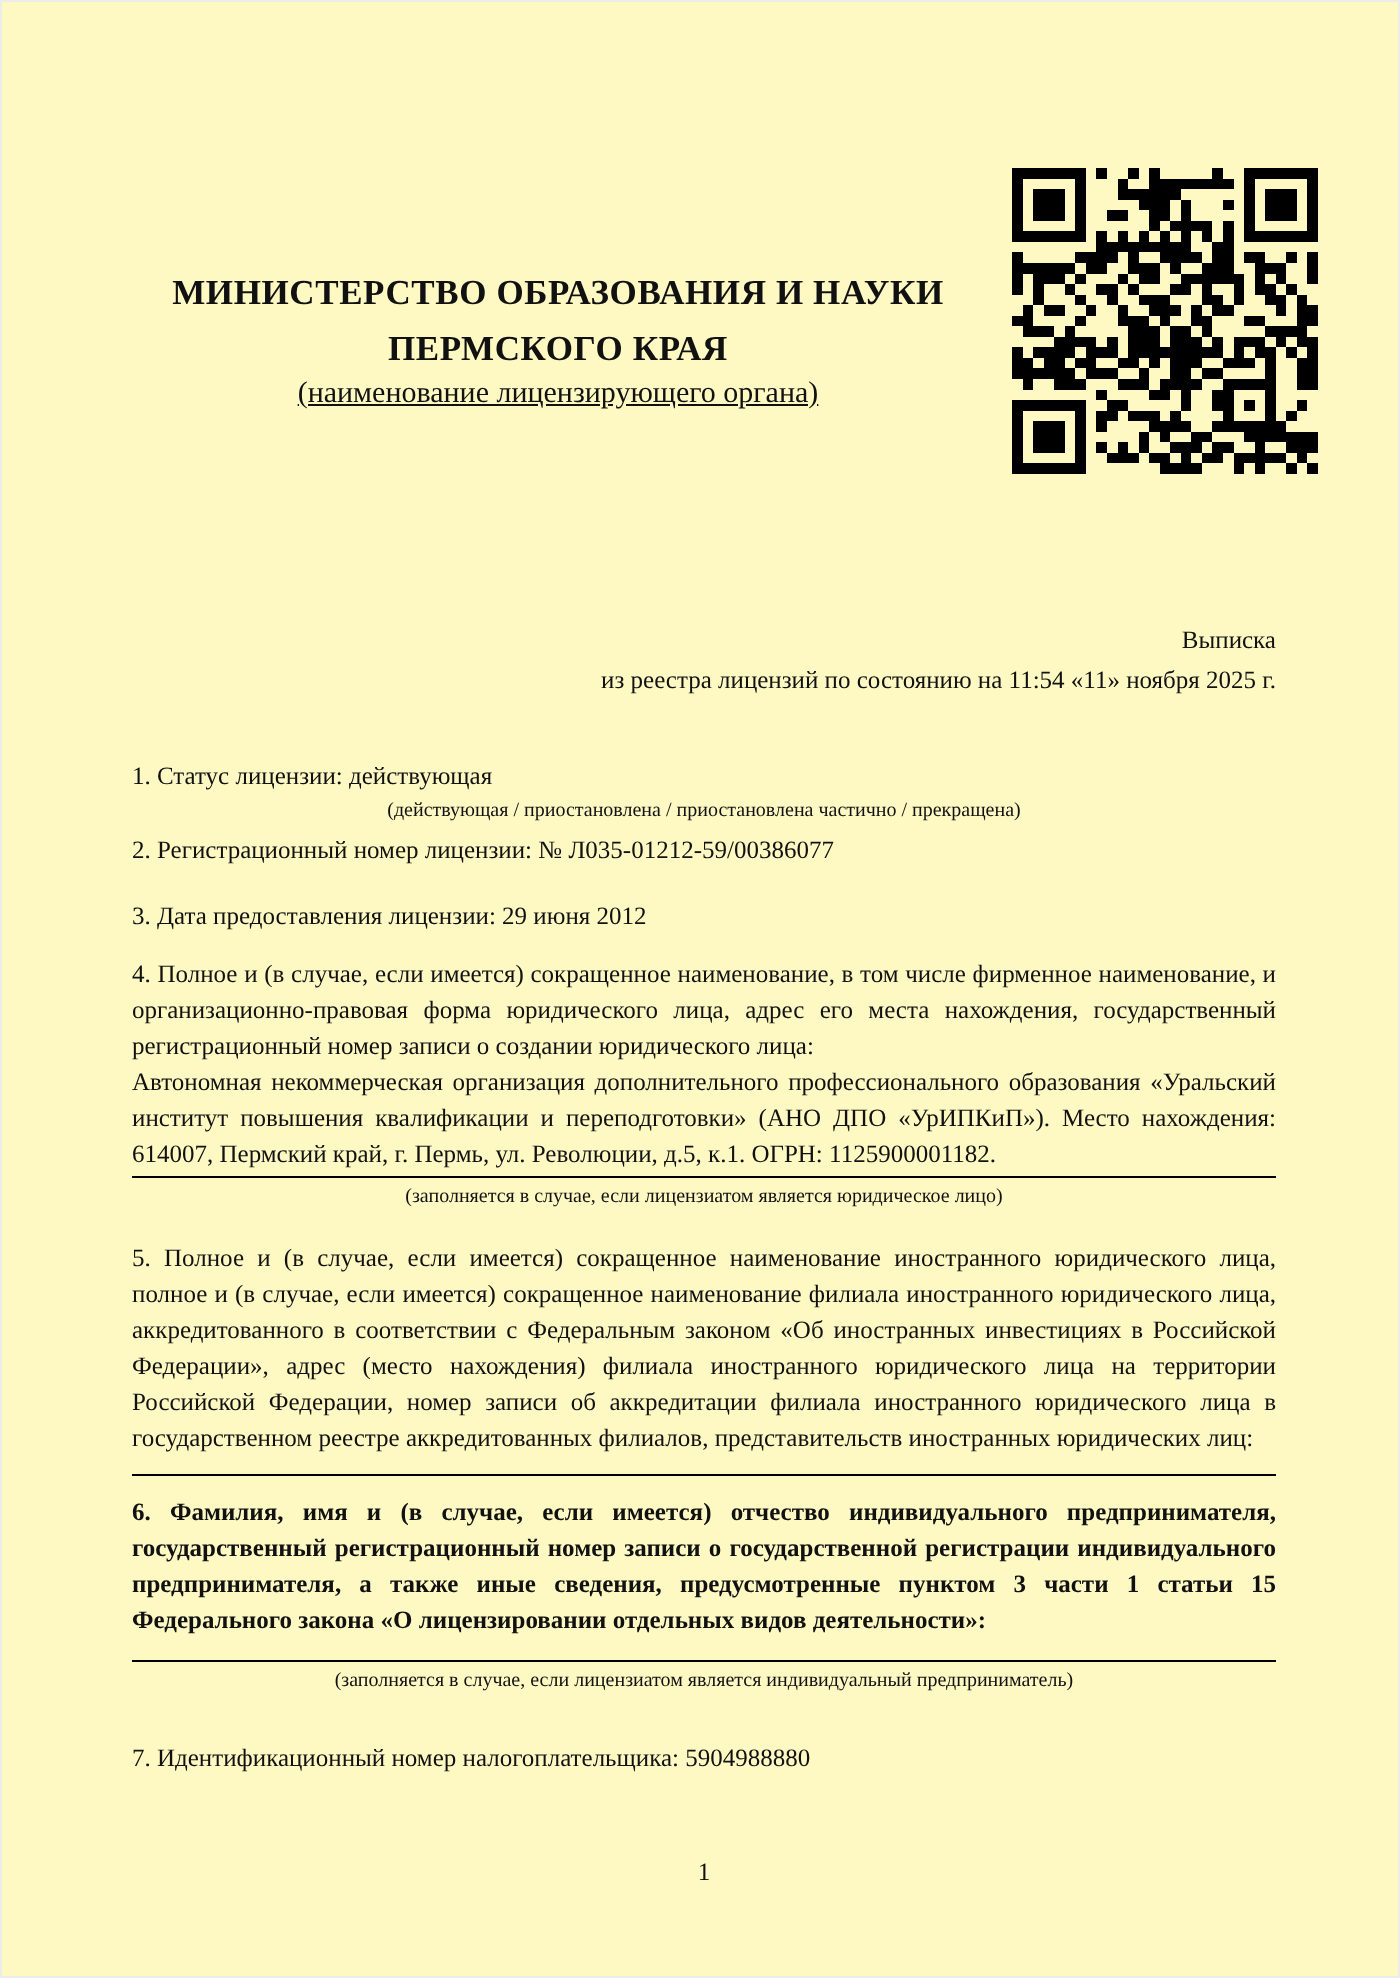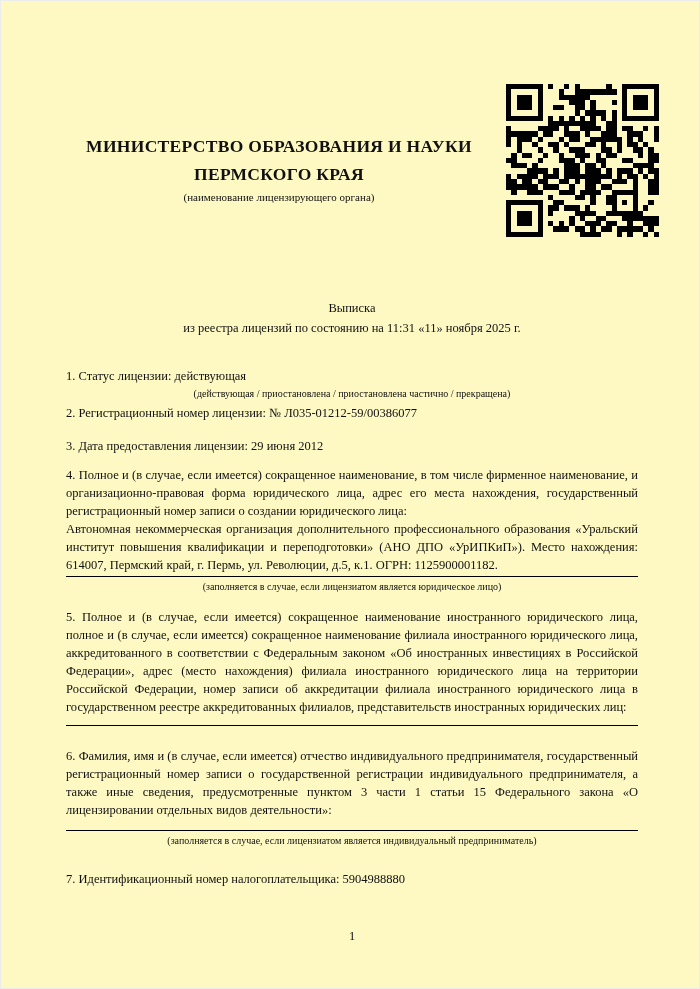--- a/index.html
+++ b/index.html
@@ -28,36 +28,37 @@
     width: 430px;
     text-align: center;
   }
   .org-name {
     font-weight: bold;
     font-size: 17.5px;
     line-height: 28px;
     letter-spacing: 0.3px;
   }
   .org-caption {
-    font-size: 11px;
+    font-size: 15px;
     line-height: 15px;
     margin-top: 2px;
+    text-decoration: underline;
   }
   .body {
     position: absolute;
     left: 65px;
     top: 297px;
     width: 572px;
     font-size: 12.5px;
     line-height: 18px;
   }
   .doc-title {
-    text-align: center;
+    text-align: right;
     line-height: 20px;
-    margin-top: 0;
+    margin-top: 12px;
   }
   p { margin: 0; }
   .item { margin-top: 0; }
   .justify { text-align: justify; text-align-last: left; }
   .caption {
     font-size: 10px;
     line-height: 15px;
     text-align: center;
     margin-top: 1px;
   }
@@ -68,21 +69,21 @@
   }
   .mt-item1 { margin-top: 29px; }
   .mt-item2 { margin-top: 3px; }
   .mt-item3 { margin-top: 15px; }
   .mt-item4 { margin-top: 11px; }
   .mt-rule4 { margin-top: 2px; }
   .mt-cap4  { margin-top: 2px; }
   .mt-item5 { margin-top: 14px; }
   .mt-rule5 { margin-top: 9px; }
   .mt-cap5  { margin-top: 2px; }
-  .mt-item6 { margin-top: 21px; }
+  .mt-item6 { margin-top: 9px; font-weight: bold; }
   .mt-rule6 { margin-top: 11px; }
   .mt-cap6  { margin-top: 2px; }
   .mt-item7 { margin-top: 22px; }
   .page-number {
     position: absolute;
     left: 65px;
     width: 572px;
     top: 928px;
     text-align: center;
     font-size: 12.5px;
@@ -545,21 +546,21 @@
       <div>МИНИСТЕРСТВО ОБРАЗОВАНИЯ И НАУКИ</div>
       <div>ПЕРМСКОГО КРАЯ</div>
     </div>
     <div class="org-caption">(наименование лицензирующего органа)</div>
   </div>
 
   <div class="body">
 
     <div class="doc-title">
       <div>Выписка</div>
-      <div>из реестра лицензий по состоянию на 11:31 «11» ноября 2025 г.</div>
+      <div>из реестра лицензий по состоянию на 11:54 «11» ноября 2025 г.</div>
     </div>
 
     <p class="item mt-item1">1. Статус лицензии: действующая</p>
     <p class="caption">(действующая / приостановлена / приостановлена частично / прекращена)</p>
 
     <p class="item mt-item2">2. Регистрационный номер лицензии: № Л035-01212-59/00386077</p>
 
     <p class="item mt-item3">3. Дата предоставления лицензии: 29 июня 2012</p>
 
     <p class="item justify mt-item4">4. Полное и (в случае, если имеется) сокращенное наименование, в том числе фирменное наименование, и организационно-правовая форма юридического лица, адрес его места нахождения, государственный регистрационный номер записи о создании юридического лица:</p>

